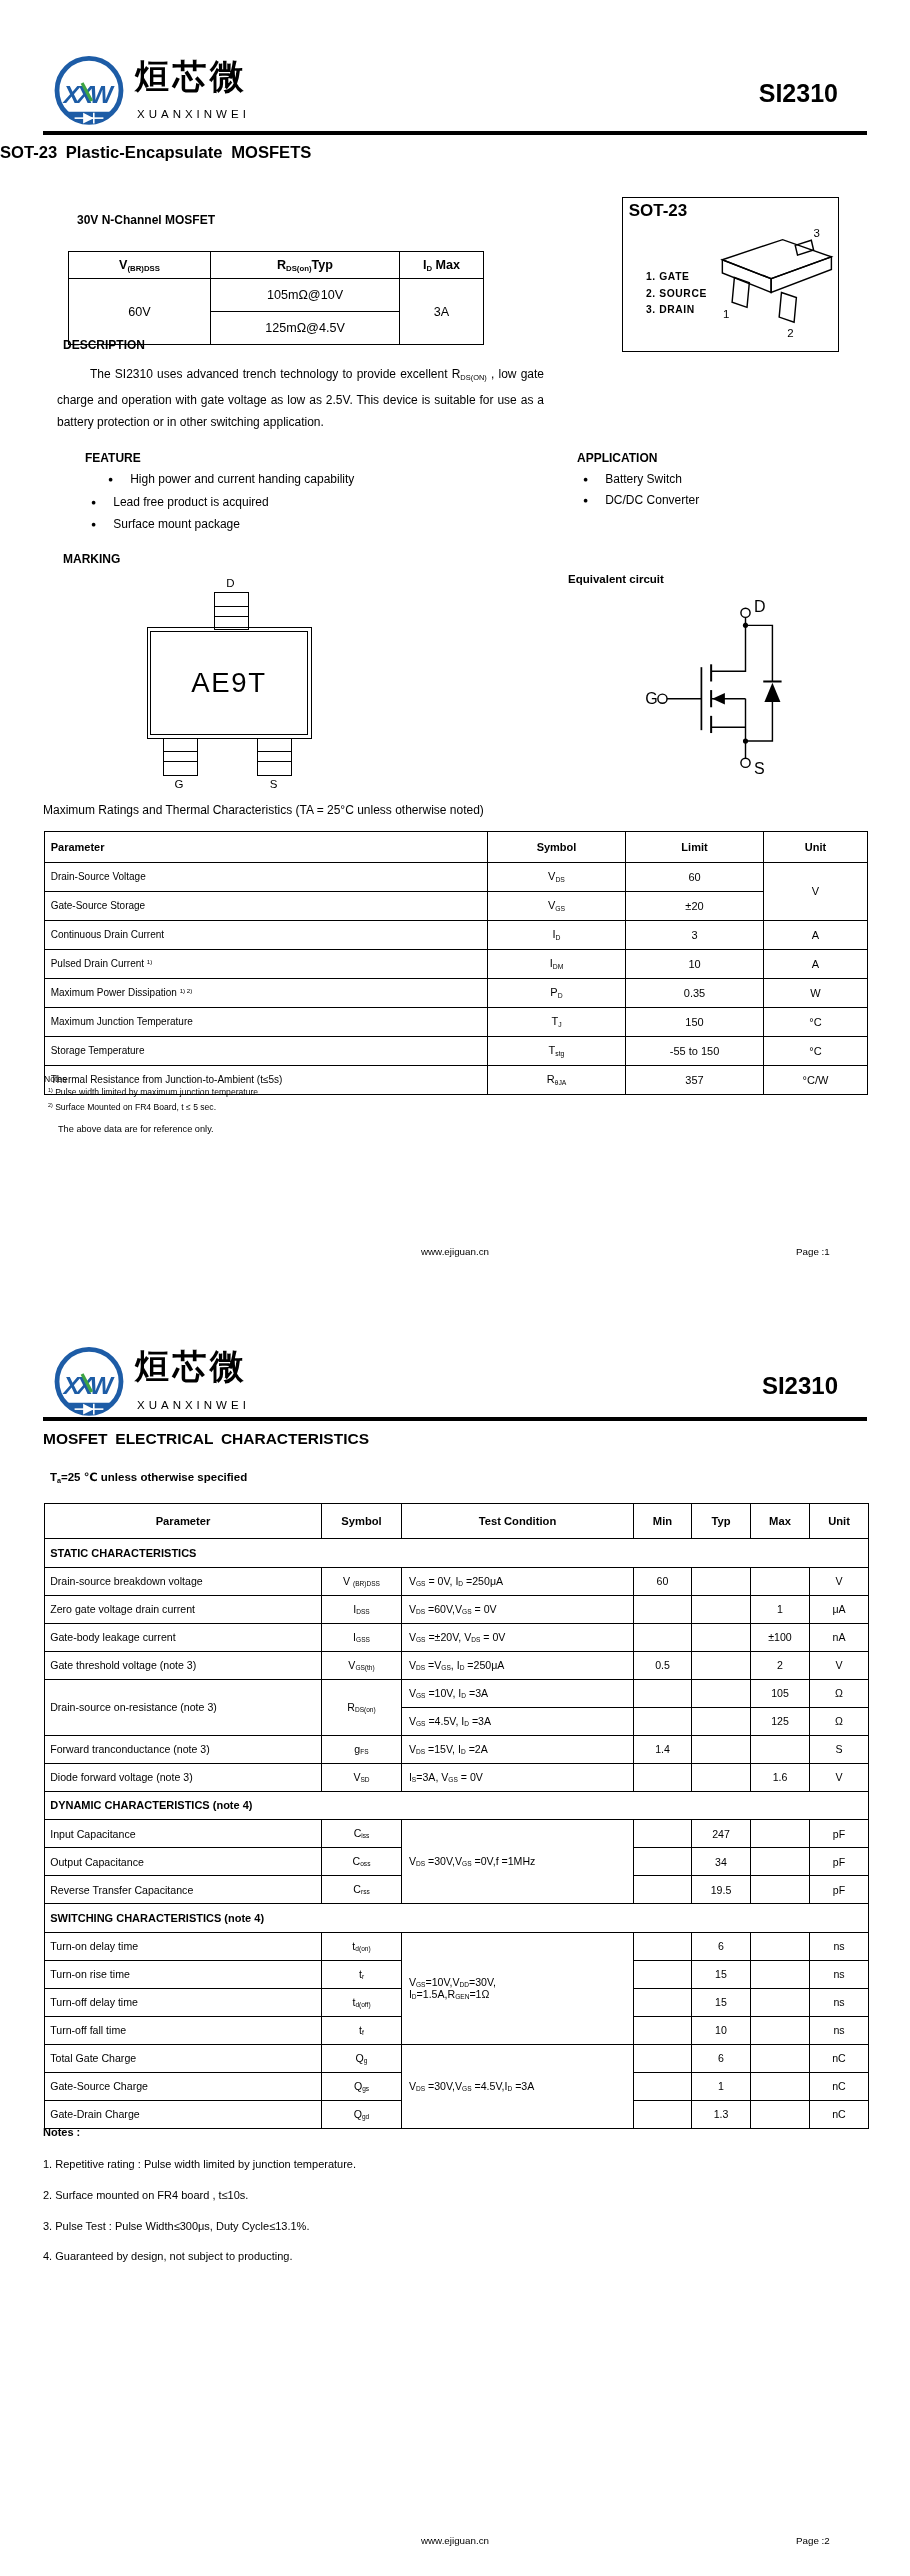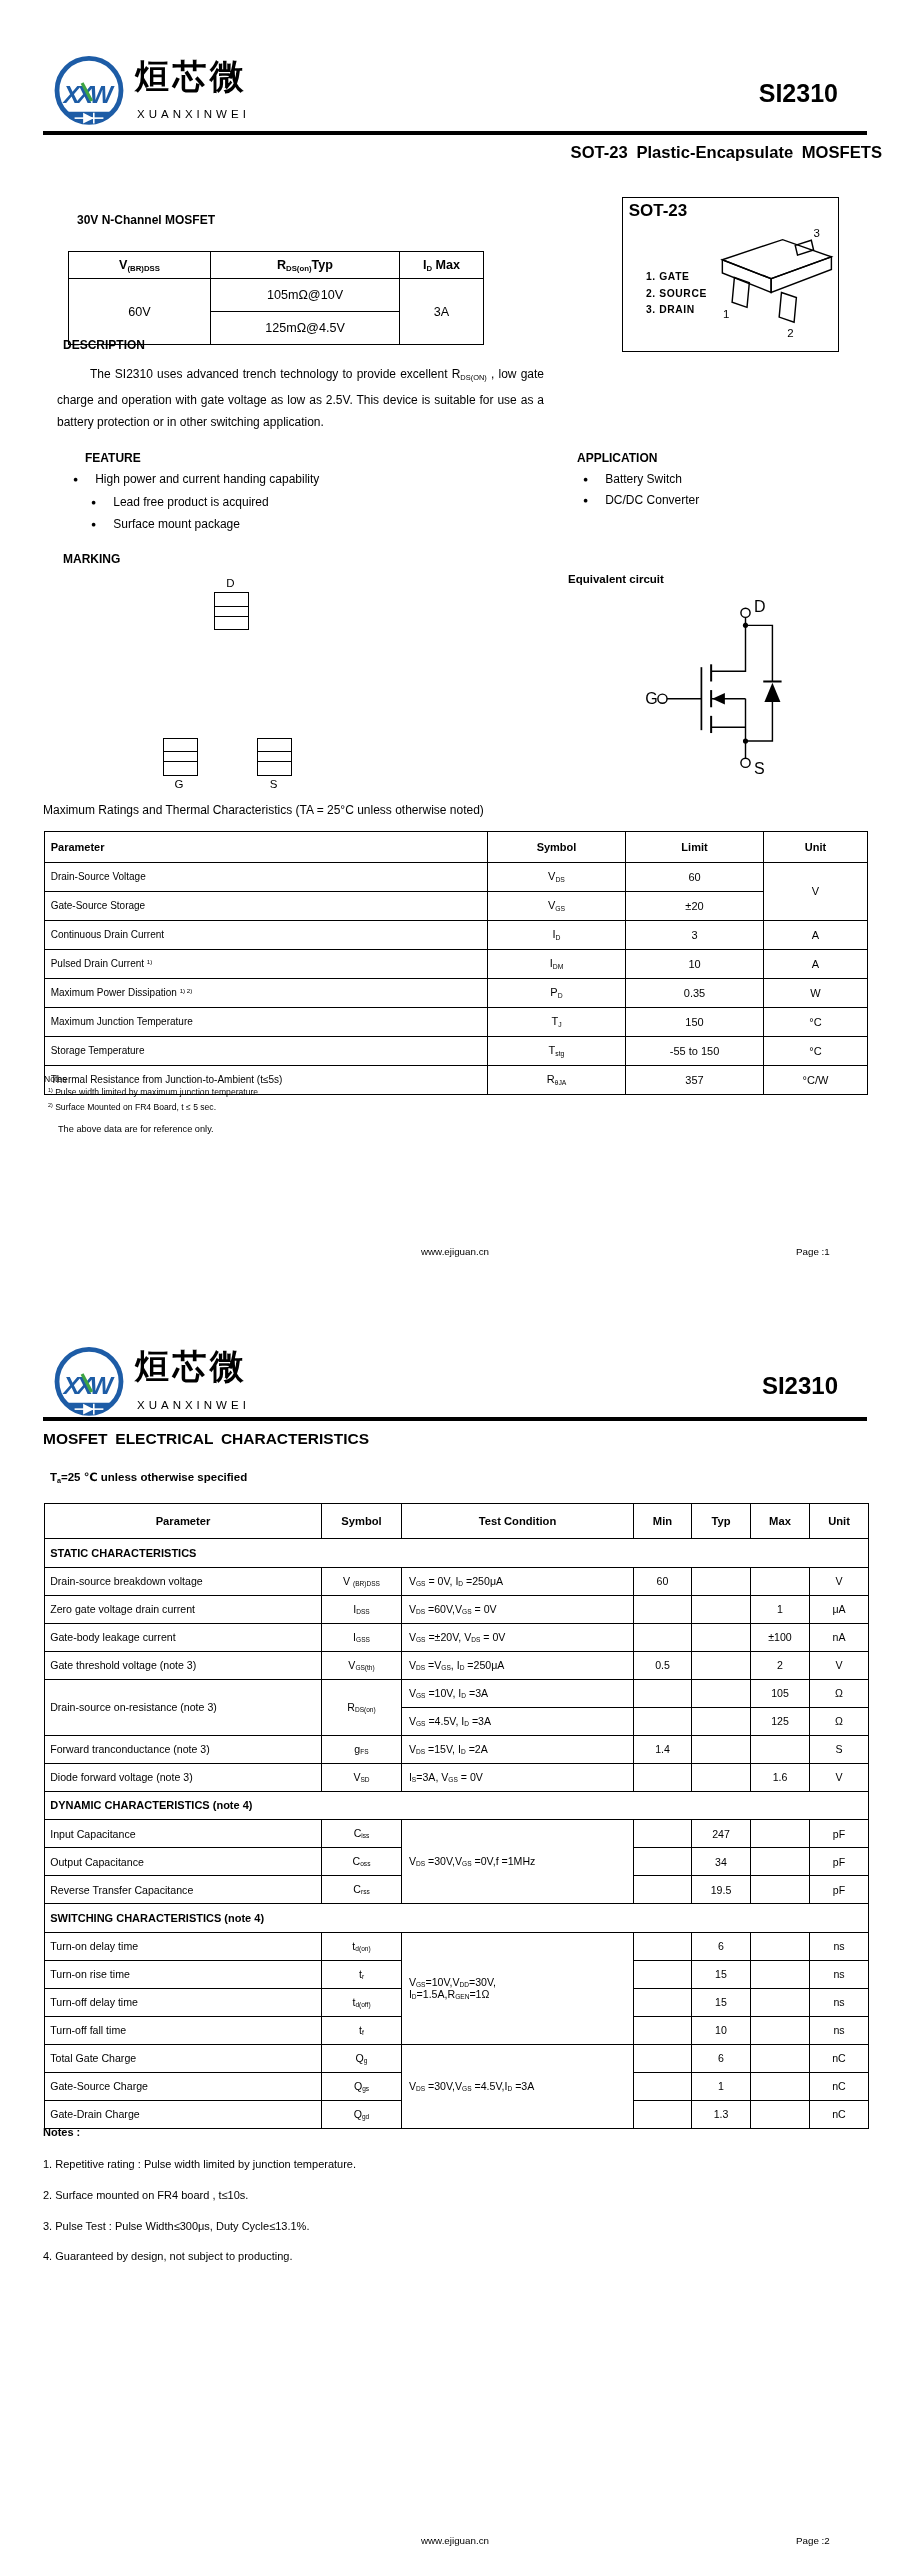--- a/index.html
+++ b/index.html
@@ -7,21 +7,21 @@
           font-family:"Liberation Sans","DejaVu Sans",sans-serif;color:#000;overflow:hidden;}
   .abs{position:absolute;}
   sub{font-size:62%;vertical-align:-0.22em;letter-spacing:0;}
   sup{font-size:62%;vertical-align:0.5em;}
   .b{font-weight:bold;}
   .rule{background:#000;height:4px;}
   
   .logo-cn{font-size:34px;font-weight:bold;letter-spacing:3.4px;line-height:1;}
   .logo-en{font-size:11.5px;font-weight:500;letter-spacing:4px;}
   .part-no{font-size:25px;font-weight:bold;}
-  .doc-title{width:882px;text-align:right;font-size:16.6px;font-weight:bold;word-spacing:4px;}
+  .doc-title{width:882px;text-align:left;font-size:16.6px;font-weight:bold;word-spacing:4px;}
   .h-sec{font-size:12px;font-weight:bold;}
   
   table{border-collapse:collapse;table-layout:fixed;}
   .t1{border:1.7px solid #000;width:415px;}
   .t1 td{border:1.1px solid #000;text-align:center;font-size:12.6px;height:30px;}
   .t1 tr.th td{height:24px;font-weight:bold;}
   
   .para{font-size:12px;line-height:22px;text-align:justify;text-indent:33px;}
   .bullet-dot{display:inline-block;font-size:8.6px;vertical-align:1.1px;margin-right:17px;}
   .li{font-size:12px;}
@@ -125,34 +125,39 @@
       <tr>
         <td>125mΩ@4.5V</td>
       </tr>
     </tbody>
       </table>
 
     <div class="abs h-sec" style="left:63px;top:338px;">DESCRIPTION</div>
     <div class="abs para" style="left:57px;top:363px;width:487px;">The SI2310 uses advanced trench technology to provide excellent R<sub>DS(ON)</sub> , low gate charge and operation with gate voltage as low as 2.5V. This device is suitable for use as a battery protection or in other switching application.</div>
 
     <div class="abs h-sec" style="left:85px;top:451px;">FEATURE</div>
-    <div class="abs li" style="left:73px;top:472px;"><span class="bullet-dot">●</span><span>High power and current handing capability</span></div>
+    <div class="abs li" style="left:108px;top:472px;"><span class="bullet-dot">●</span><span>High power and current handing capability</span></div>
     <div class="abs li" style="left:91px;top:495px;"><span class="bullet-dot">●</span><span>Lead free product is acquired</span></div>
     <div class="abs li" style="left:91px;top:517px;text-align:right;"><span class="bullet-dot">●</span><span>Surface mount package</span></div>
 
     <div class="abs h-sec" style="left:577px;top:451px;">APPLICATION</div>
     <div class="abs li" style="left:583px;top:472px;"><span class="bullet-dot">●</span><span>Battery Switch</span></div>
     <div class="abs li" style="left:583px;top:493px;"><span class="bullet-dot">●</span><span>DC/DC Converter</span></div>
 
     <div class="abs h-sec" style="left:63px;top:552px;">MARKING</div>
     <div class="abs" style="left:135px;top:577px;width:241px;height:218px;">
       <div class="abs mk-pin-label" style="left:79px;top:0;">D</div>
       <div class="abs mk-lead" style="left:79px;top:15px;width:33px;height:36px;">
         <div class="mk-tick" style="top:12.6px;"></div>
           <div class="mk-tick" style="top:23px;"></div>
+      </div>
+      <div class="abs mk-body" style="left:11.5px;top:50px;width:163px;height:110px;">
+        <div class="mk-inner">
+            <span class="mk-code">AE9T</span>
+          </div>
       </div>
       <div class="abs mk-lead" style="left:27.5px;top:161px;width:33px;height:36px;">
         <div class="mk-tick" style="top:11.5px;"></div>
           <div class="mk-tick" style="top:22px;"></div>
       </div>
       <div class="abs mk-lead" style="left:122px;top:161px;width:33px;height:36px;">
         <div class="mk-tick" style="top:11.5px;"></div>
           <div class="mk-tick" style="top:22px;"></div>
       </div>
       <div class="abs mk-pin-label" style="left:27.5px;top:201px;">G</div>

